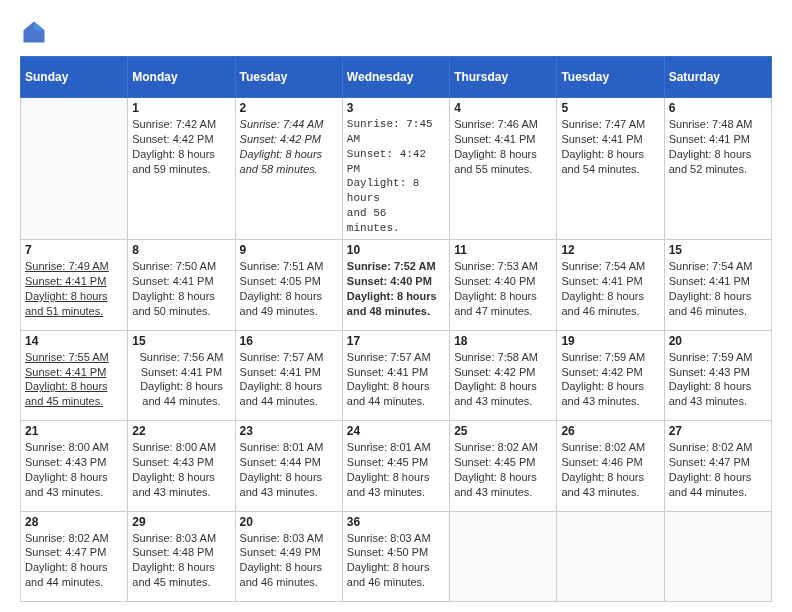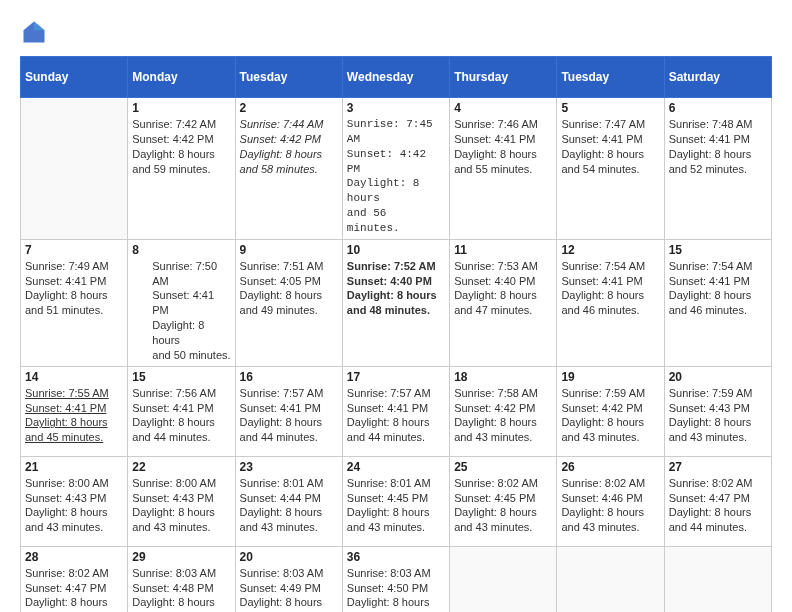--- a/index.html
+++ b/index.html
@@ -170,28 +170,28 @@
             <span class="day-number">6</span>
             <div class="day-info" style="white-space: pre-line;">Sunrise: 7:48 AM
 Sunset: 4:41 PM
 Daylight: 8 hours
 and 52 minutes.</div>
           </td>
         </tr>
         <tr>
           <td>
             <span class="day-number">7</span>
-            <div class="day-info" style="white-space: pre-line;">Sunrise: 7:49 AM
+            <div class="day-info" style="white-space: pre-line; text-decoration: underline;">Sunrise: 7:49 AM
 Sunset: 4:41 PM
 Daylight: 8 hours
 and 51 minutes.</div>
           </td>
           <td>
             <span class="day-number">8</span>
-            <div class="day-info" style="white-space: pre-line; margin-left: 20px;">Sunrise: 7:50 AM
+            <div class="day-info" style="white-space: pre-line;">Sunrise: 7:50 AM
 Sunset: 4:41 PM
 Daylight: 8 hours
 and 50 minutes.</div>
           </td>
           <td>
             <span class="day-number">9</span>
             <div class="day-info" style="white-space: pre-line;">Sunrise: 7:51 AM
 Sunset: 4:05 PM
 Daylight: 8 hours
 and 49 minutes.</div>
@@ -228,21 +228,21 @@
         <tr>
           <td>
             <span class="day-number">14</span>
             <div class="day-info" style="white-space: pre-line; text-decoration: underline;">Sunrise: 7:55 AM
 Sunset: 4:41 PM
 Daylight: 8 hours
 and 45 minutes.</div>
           </td>
           <td>
             <span class="day-number">15</span>
-            <div class="day-info" style="white-space: pre-line;">Sunrise: 7:56 AM
+            <div class="day-info" style="white-space: pre-line; text-align: center;">Sunrise: 7:56 AM
 Sunset: 4:41 PM
 Daylight: 8 hours
 and 44 minutes.</div>
           </td>
           <td>
             <span class="day-number">16</span>
             <div class="day-info" style="white-space: pre-line;">Sunrise: 7:57 AM
 Sunset: 4:41 PM
 Daylight: 8 hours
 and 44 minutes.</div>

